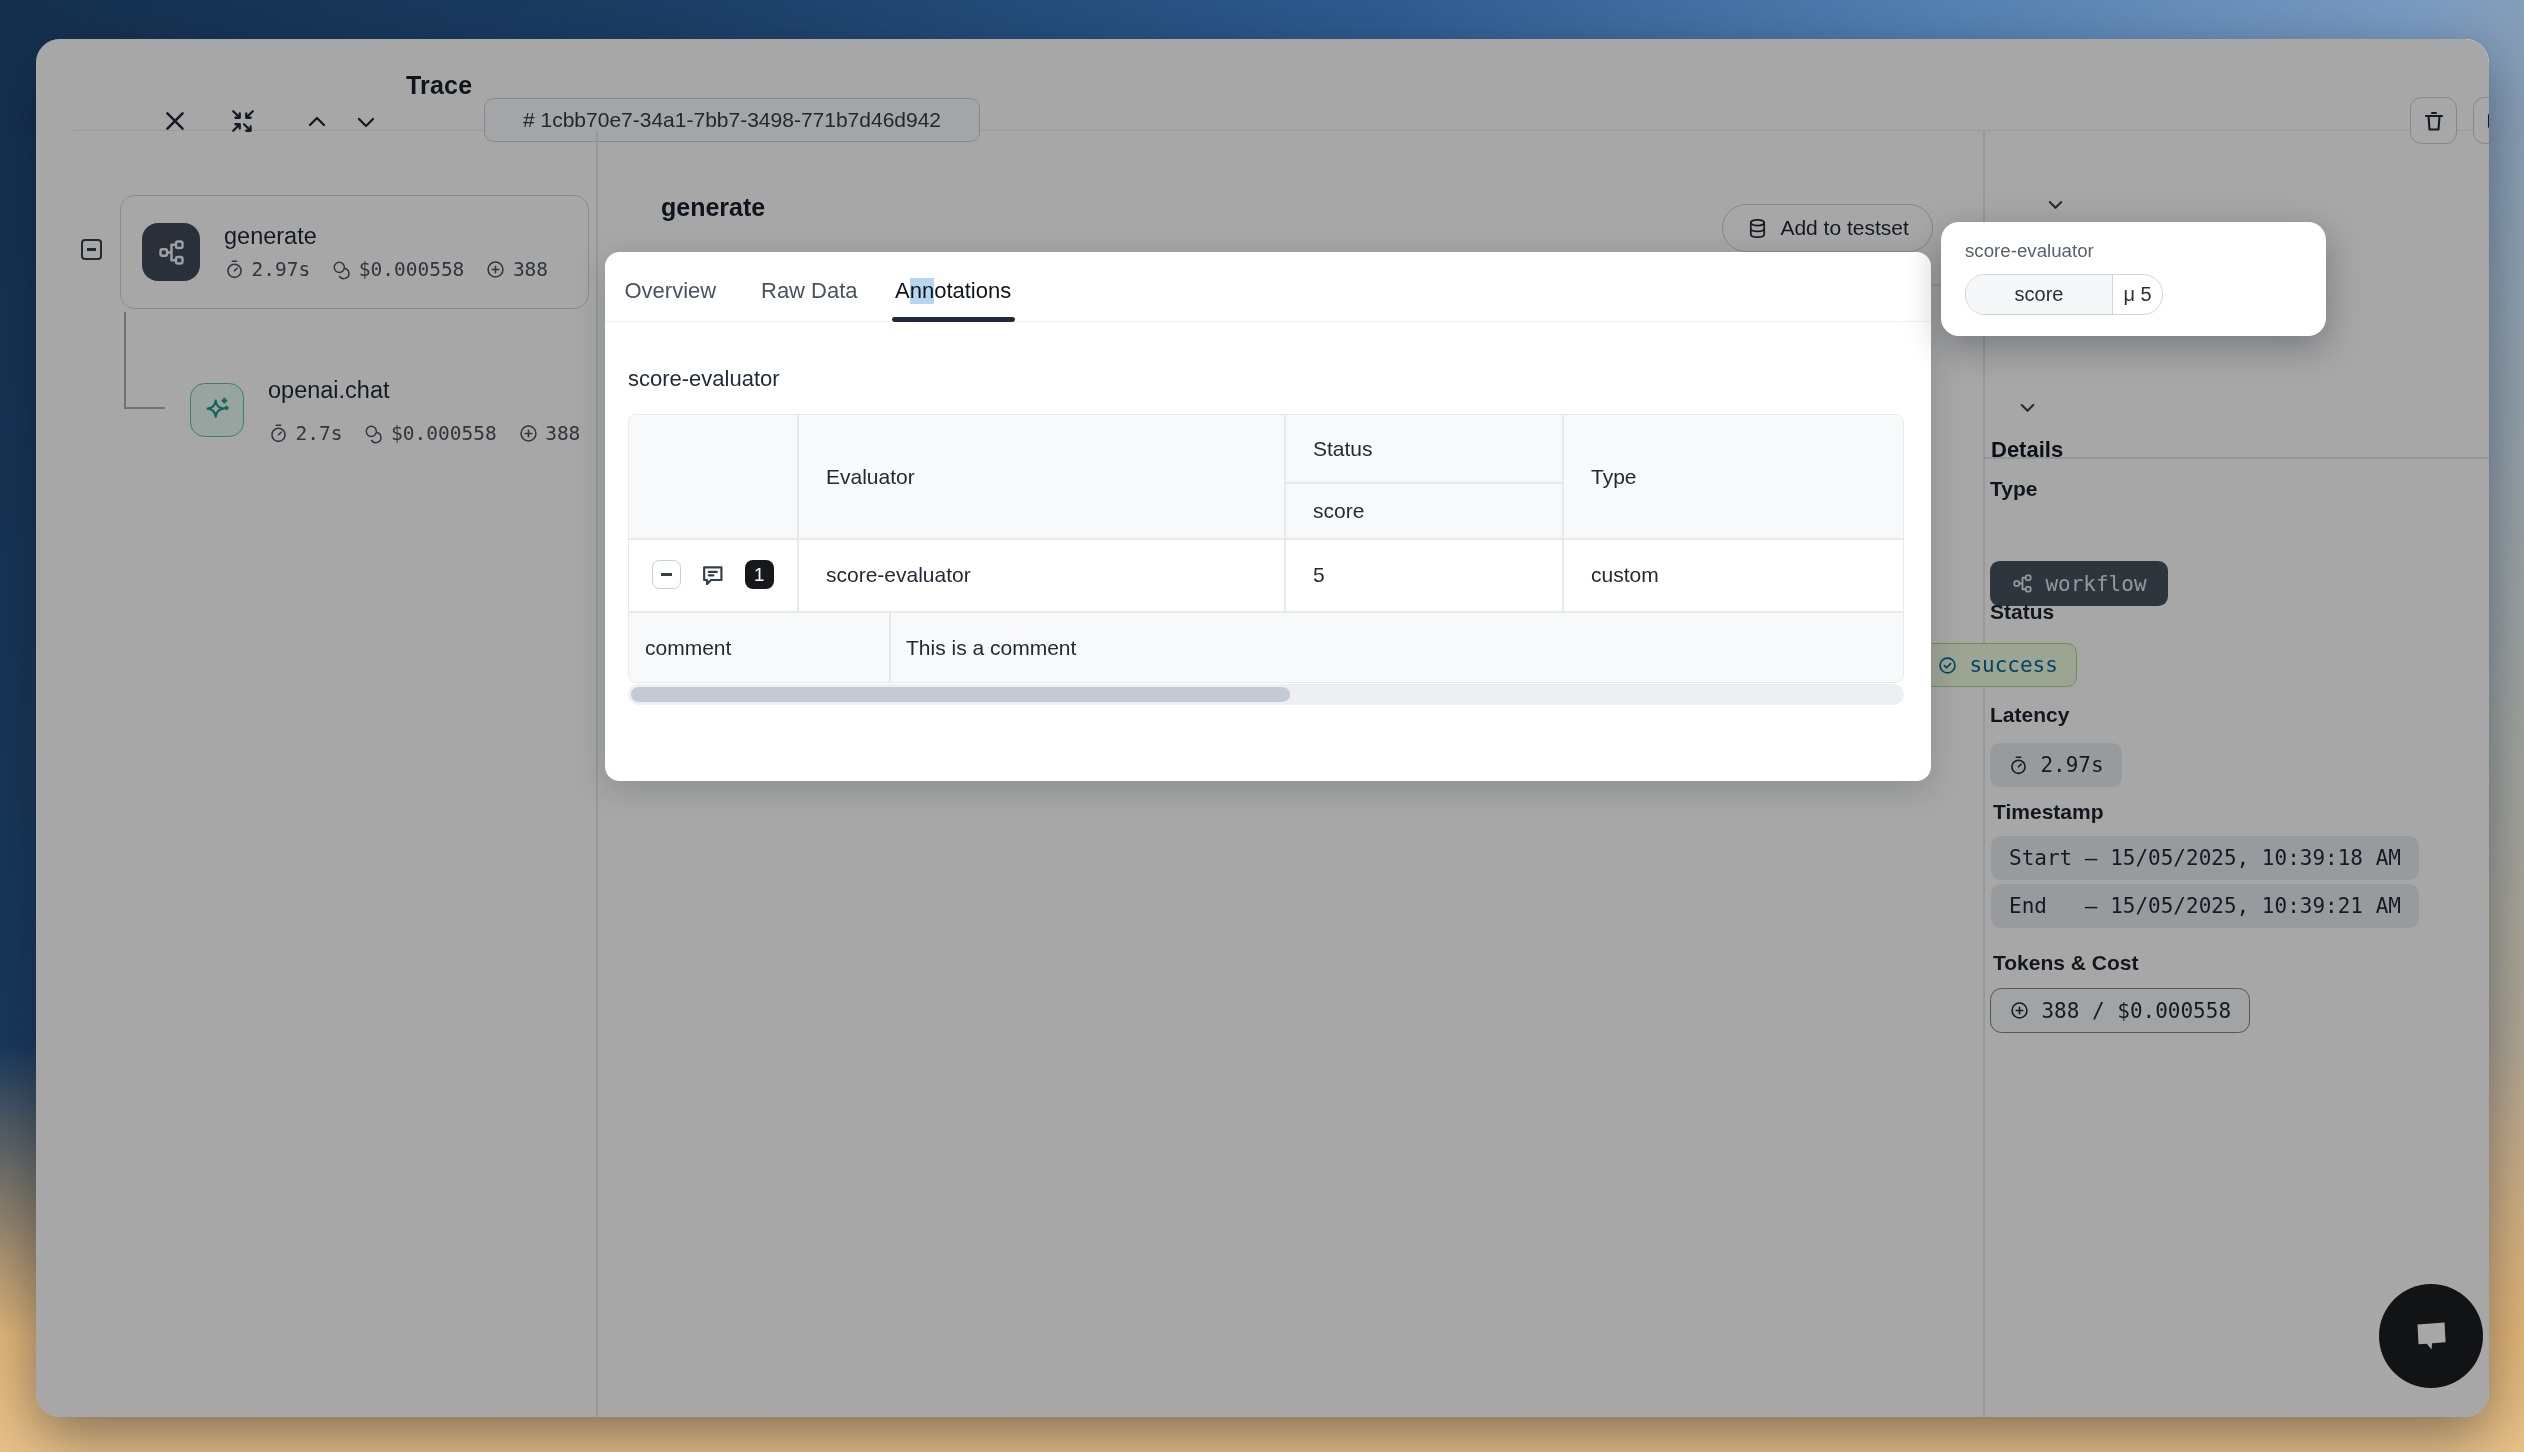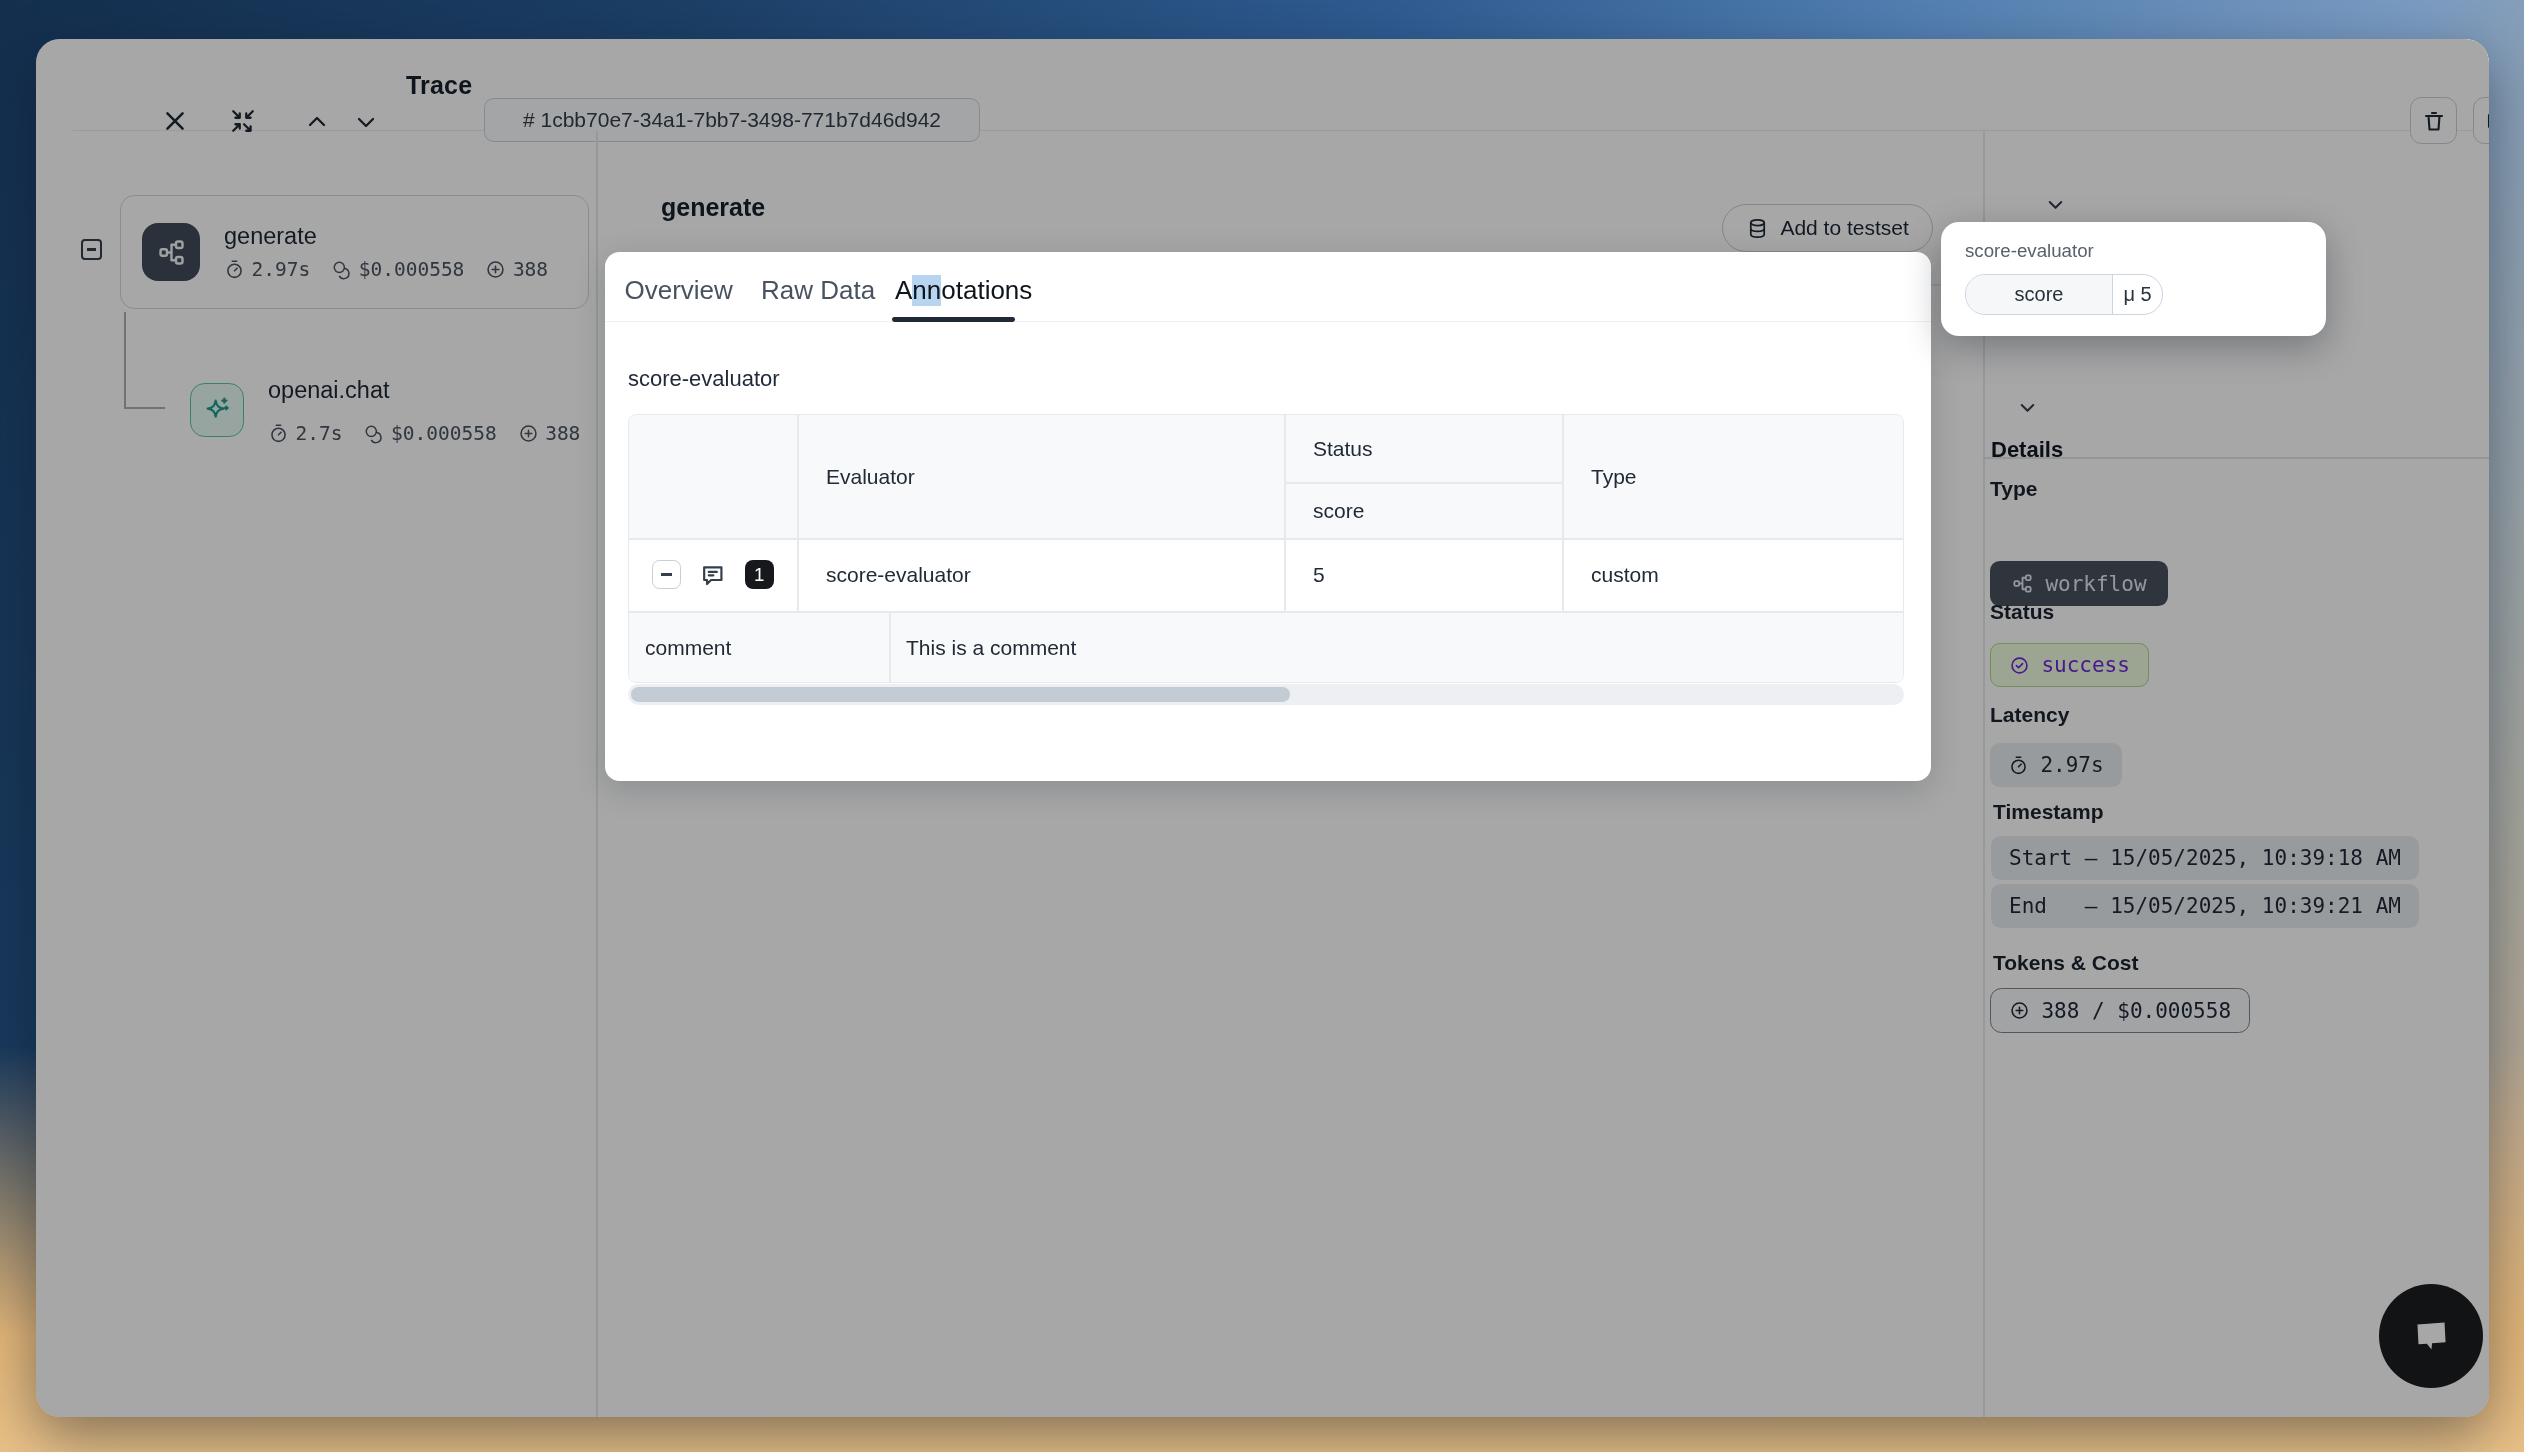--- a/index.html
+++ b/index.html
@@ -42,31 +42,31 @@
   .add-btn{ position:absolute; left:1686px; top:165px; height:48px; padding:0 23px; display:flex; align-items:center; gap:11.4px;
     border:1.6px solid #c6cdd4; border-radius:24px; background:#fff; font-size:21px; color:#1f2937; cursor:pointer; font-family:inherit;}
   .main-divider{ position:absolute; left:597px; top:245px; width:1350px; height:1.6px; background:#e9ecef; }
   .rp-divider-v{ position:absolute; left:1947px; top:92px; bottom:0; width:1.6px; background:#e6e9ec; }
   
   .rp-sec-head{ position:absolute; display:flex; align-items:center; gap:18px; color:#111826; font-size:22px; font-weight:700;flex-direction:column; }
   .rp-label{ position:absolute; font-size:21px; font-weight:700; color:#1c2430; }
   .rp-divider{ position:absolute; left:1947px; top:418px; width:541px; height:1.6px; background:#e2e5e8; }
   .badge{ display:flex; align-items:center; gap:11.4px; font-family:"DejaVu Sans Mono", monospace; }
   .badge-dark{ position:absolute; left:1954px; top:480px; height:45px; padding:0 21px; border-radius:9.7px; background:#49525e; color:#e2e8ee; font-size:21px;margin-top:42px; }
-  .badge-success{ position:absolute; left:1954px; top:604px; height:44px; padding:0 18px; border-radius:9.7px; background:#eefadf; border:1.6px solid #aed786; color:#6d28d9; font-size:21px; }
+  .badge-success{ position:absolute; left:1882px; top:604px; height:44px; padding:0 18px; border-radius:9.7px; background:#eefadf; border:1.6px solid #aed786; color:#0369a1; font-size:21px; }
   .badge-gray{ position:absolute; height:44px; padding:0 18px; border-radius:9.7px; background:#e9edf0; color:#1f2937; font-size:21px; white-space:pre; }
   .badge-outline{ position:absolute; left:1954px; top:949px; height:45px; padding:0 18px; border-radius:11.4px; background:#f7f9fa; border:1.6px solid #7c858e; color:#1f2937; font-size:21px; }
   
   .fab{ position:absolute; left:2343px; top:1245px; width:104px; height:104px; border-radius:50%; background:#1b1d20; display:flex; align-items:center; justify-content:center; border:none; cursor:pointer; }
   
   .overlay{ position:absolute; left:36px; top:39px; width:2453px; height:1378px; border-radius:24px; background:rgba(0,0,0,0.345); z-index:50; }
   
   .spot-panel{ position:absolute; left:605px; top:252px; width:1326px; height:529px; background:#fff; border-radius:14.6px; z-index:60; box-shadow:0 8px 32px rgba(15,25,40,.18); }
   .tabs{ position:absolute; left:0; top:0; right:0; height:70px; border-bottom:1.6px solid #eef1f3; }
-  .tab{ position:absolute; top:0; height:77px; display:flex; align-items:center; font-size:26px; color:#49535f; cursor:pointer; background:none; border:none; font-family:inherit;}
+  .tab{ position:absolute; top:0; height:77px; display:flex; align-items:center; font-size:22px; color:#49535f; cursor:pointer; background:none; border:none; font-family:inherit;}
   .tab.active{ color:#0f151c; font-weight:500; }
   .tab .hl{ background:#b7d4f1; }
   .tab-underline{ position:absolute; left:287px; top:65px; width:123px; height:4.9px; background:#1f2937; border-radius:2.4px; }
   .panel-heading{ position:absolute; left:23px; top:114px; font-size:22px; font-weight:500; color:#1f2937; }
   .ann-table{ position:absolute; left:23px; top:162px; width:1276px; height:269px; border:1.6px solid #e7eaed; border-radius:8px; overflow:hidden; background:#fff;}
   .ann-table .cell{ position:absolute; display:flex; align-items:center; font-size:21px; color:#212b36; }
   .t-header-bg{ position:absolute; left:0; top:0; width:100%; height:123px; background:#f8f9fa; }
   .t-comment-bg{ position:absolute; left:0; top:196px; width:100%; height:73px; background:#f8f9fa; }
   .vline{ position:absolute; top:0; width:1.6px; height:196px; background:#e7eaed; }
   .hline{ position:absolute; left:0; width:100%; height:1.6px; background:#e7eaed; }

